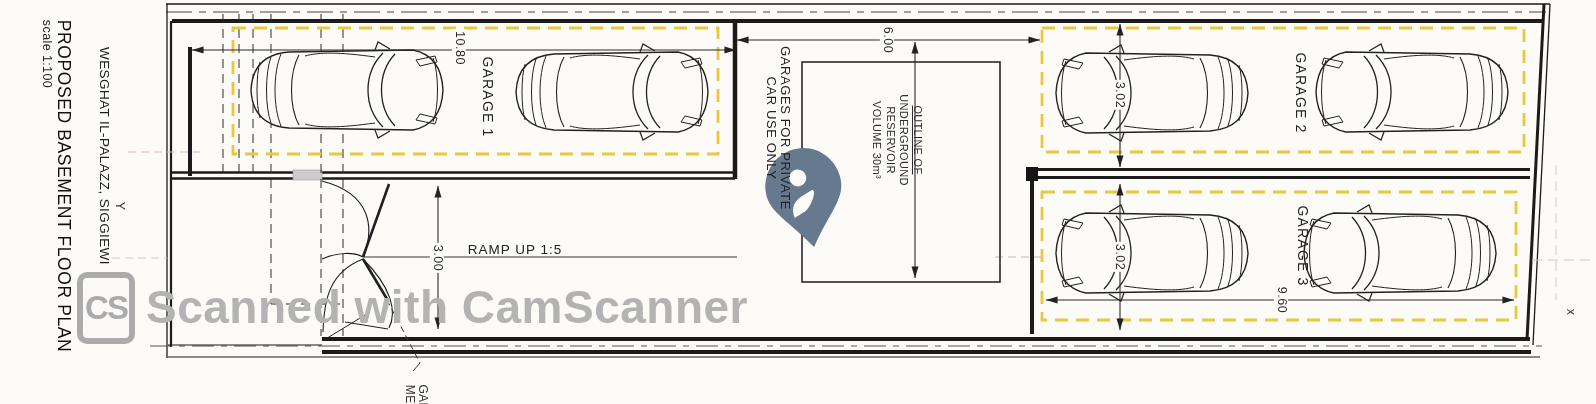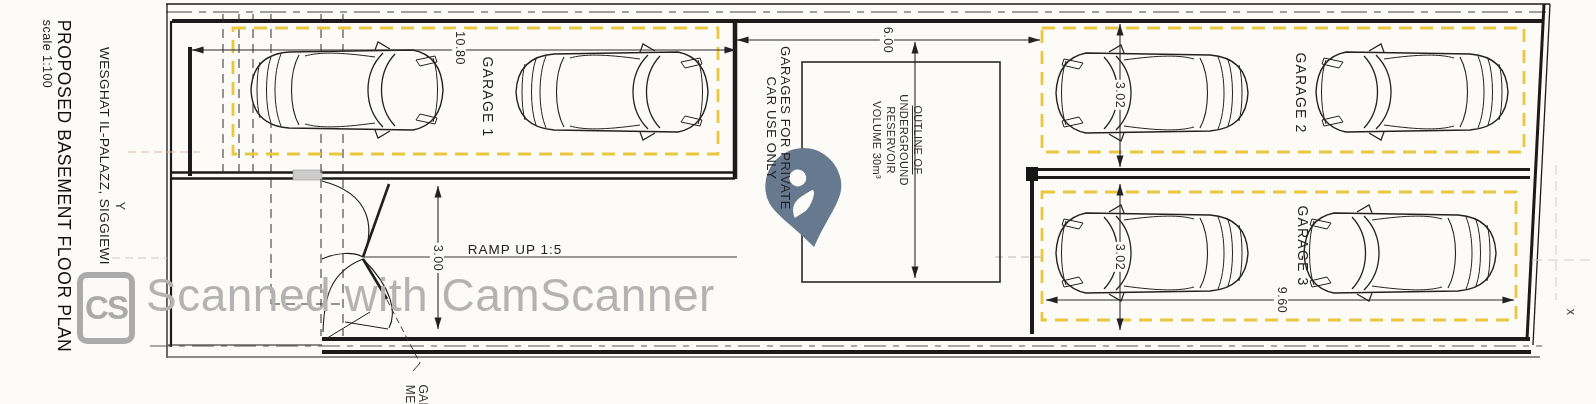--- a/index.html
+++ b/index.html
@@ -23,22 +23,22 @@
   .lbl{font-size:14px;letter-spacing:1.2px;color:#222;}
   .marker{font-size:12.5px;color:#333;}
   .addr{font-size:13.5px;color:#1d1d1d;letter-spacing:.4px;}
   .ttl{font-size:17.5px;color:#101010;letter-spacing:.6px;}
   .scl{font-size:12.5px;color:#1d1d1d;}
   .note1{font-size:13px;letter-spacing:.6px;color:#222;}
   .note2{font-size:11px;letter-spacing:.3px;color:#2e2e2e;line-height:13.5px;}
   .meter{font-size:12px;color:#333;line-height:13px;}
   .ramp{font-size:13.5px;letter-spacing:1px;color:#222;}
   .wm-text{
-    position:absolute;left:146px;top:268px;
-    font-size:46px;color:#b3b3b3;letter-spacing:.5px;font-weight:400;
+    position:absolute;left:146px;top:280px;
+    font-size:46px;color:#b3b3b3;letter-spacing:.5px;font-weight:700;
   }
   .wm-logo{
     position:absolute;left:77px;top:272px;width:46px;height:60px;
     border:6px solid #ababab;border-radius:10px;
     display:flex;align-items:center;justify-content:center;
     font-size:33px;font-weight:bold;color:#ababab;letter-spacing:-2px;
     background:rgba(252,251,248,.2);
     text-align:center;
   }
 </style>

